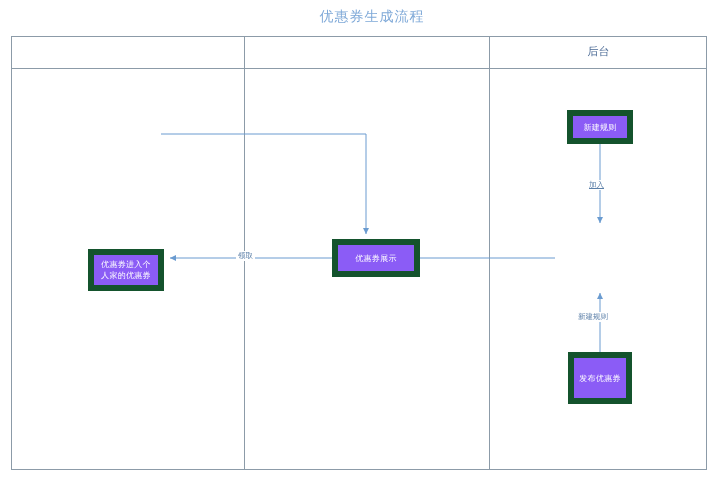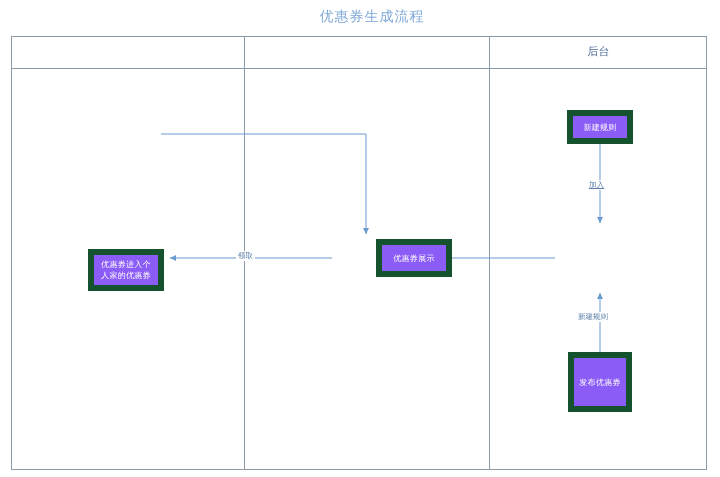--- a/index.html
+++ b/index.html
@@ -90,24 +90,24 @@
     text-align: center;
     letter-spacing: 0.3px;
   }
   .node.rounded {
     border-radius: 16px;
   }
   .node-label { display: block; padding: 0 4px; }
 
   #node-login       { left: 91px;  top: 121px; width: 70px;  height: 26px; }
   #node-coupon-personal { left: 88px;  top: 237px; width: 76px;  height: 42px; margin-top: 12px; }
-  #node-coupon-display  { left: 332px; top: 239px; width: 76px;  height: 38px; margin-left: 44px; }
+  #node-coupon-display  { left: 332px; top: 239px; width: 88px;  height: 38px; }
   #node-new-rule    { left: 567px; top: 110px; width: 66px;  height: 34px; }
   #node-rule-db     { left: 555px; top: 228px; width: 90px;  height: 60px; }
-  #node-publish     { left: 568px; top: 352px; width: 64px;  height: 60px; }
+  #node-publish     { left: 568px; top: 352px; width: 64px;  height: 52px; }
 
   
   .edge-label {
     position: absolute;
     font-size: 7.5px;
     color: #5B7FA8;
     background: #ffffff;
     padding: 0 2px;
     white-space: nowrap;
     text-align: center;

